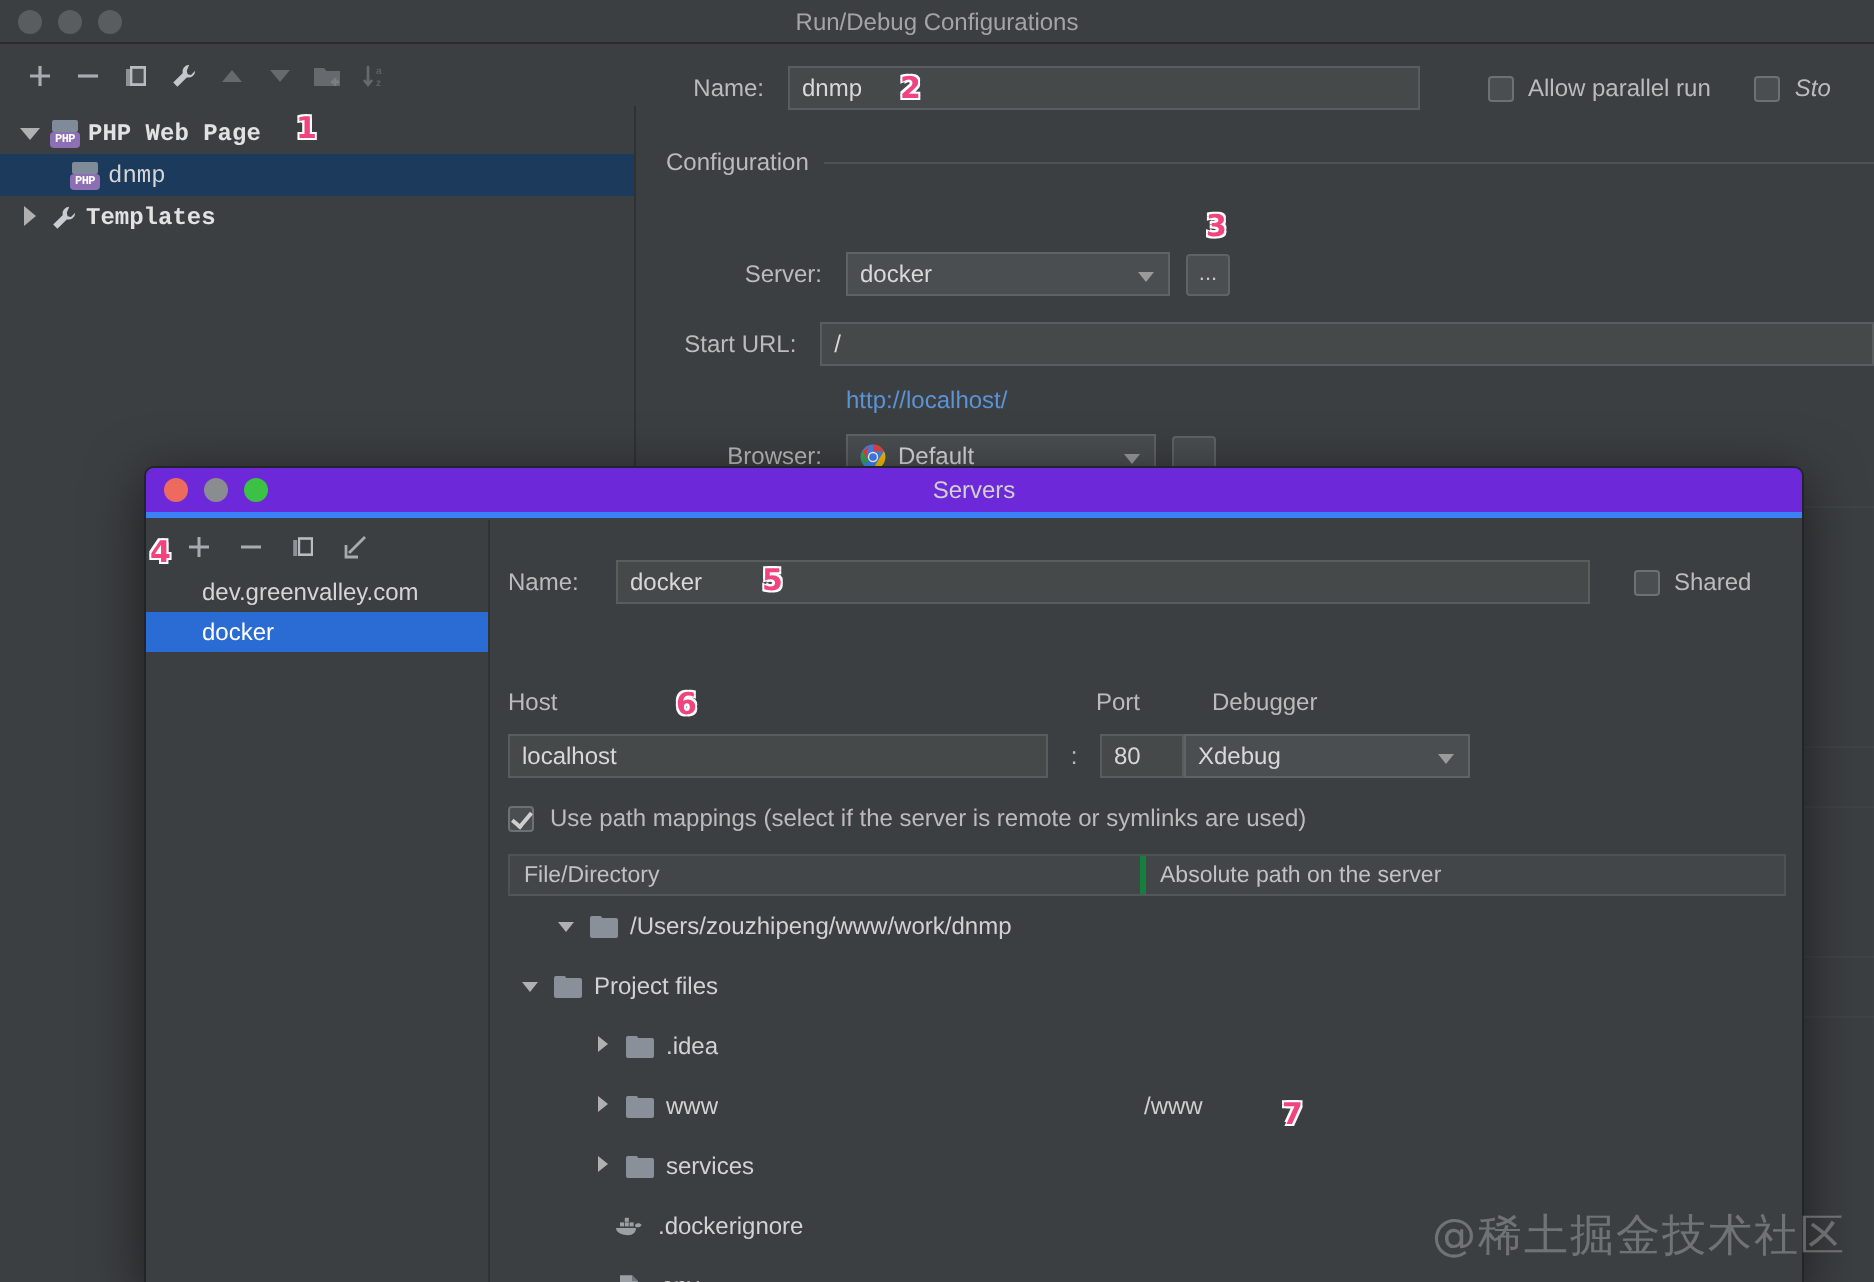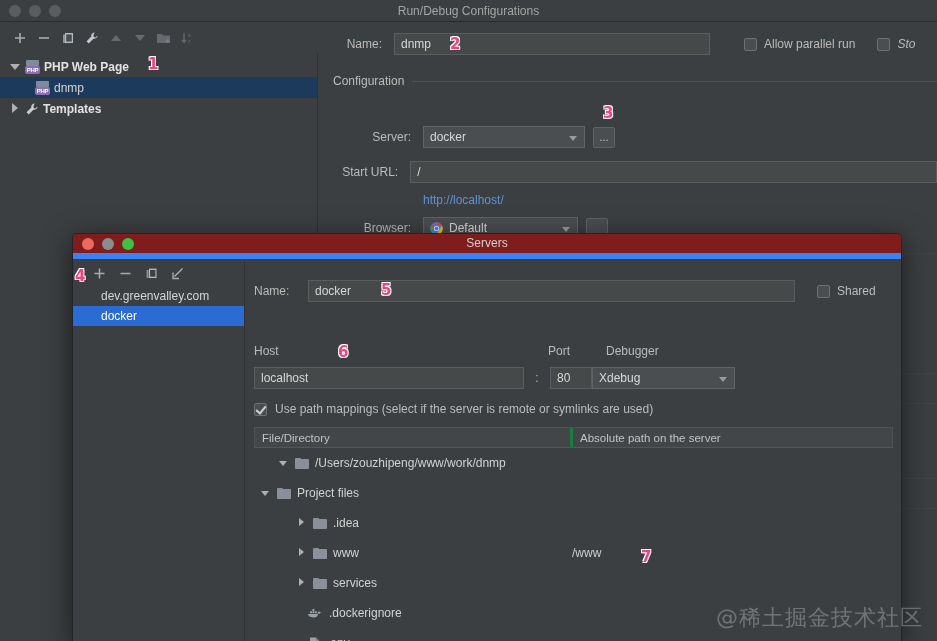--- a/index.html
+++ b/index.html
@@ -65,20 +65,21 @@
     border-right: 1px solid #2f3133;
     padding-top: 3px;
   }
   .tree-row {
     height: 21px;
     display: flex; align-items: center;
     padding-left: 10px;
     font-size: 12px;
     color: #d5d5d5;
     gap: 4px;
+    font-family: Liberation Mono, monospace;
   }
   .tree-row.selected { background: #1b3a5c; }
   .tree-row.bold { font-weight: bold; color: #e2e2e2; }
   .tri {
     width: 11px; height: 11px;
     display: inline-block;
     position: relative;
     flex: 0 0 11px;
   }
   .tri.down::after {
@@ -213,22 +214,22 @@
     left: 72px; top: 233px;
     width: 830px; height: 412px;
     background: #3c3f41;
     border: 1px solid #21242a;
     border-radius: 5px 5px 0 0;
     box-shadow: 0 6px 28px rgba(0,0,0,.55);
     overflow: hidden;
     z-index: 40;
   }
   #servers-dialog .titlebar {
-    height: 25px; background: #7f1d1d;
-    border-bottom: 6px solid #3b82f6;
+    height: 25px; background: #6d28d9;
+    border-bottom: 3px solid #3b82f6;
   }
   #servers-dialog .titlebar .title { line-height: 25px; color: #d0d0d0; }
 
   #srv-left {
     position: absolute; left: 0; top: 26px;
     width: 172px; bottom: 0;
     background: #3c3f41;
     border-right: 1px solid #2f3133;
   }
   #srv-left-toolbar {

